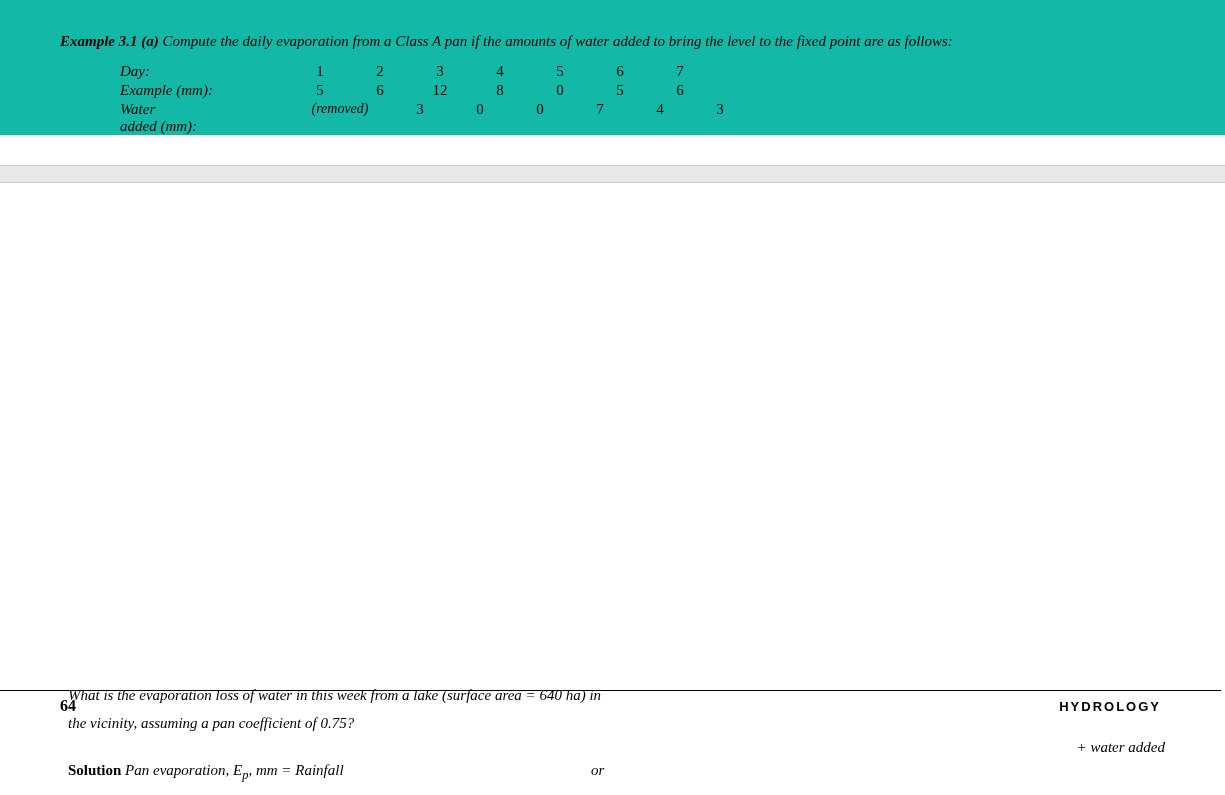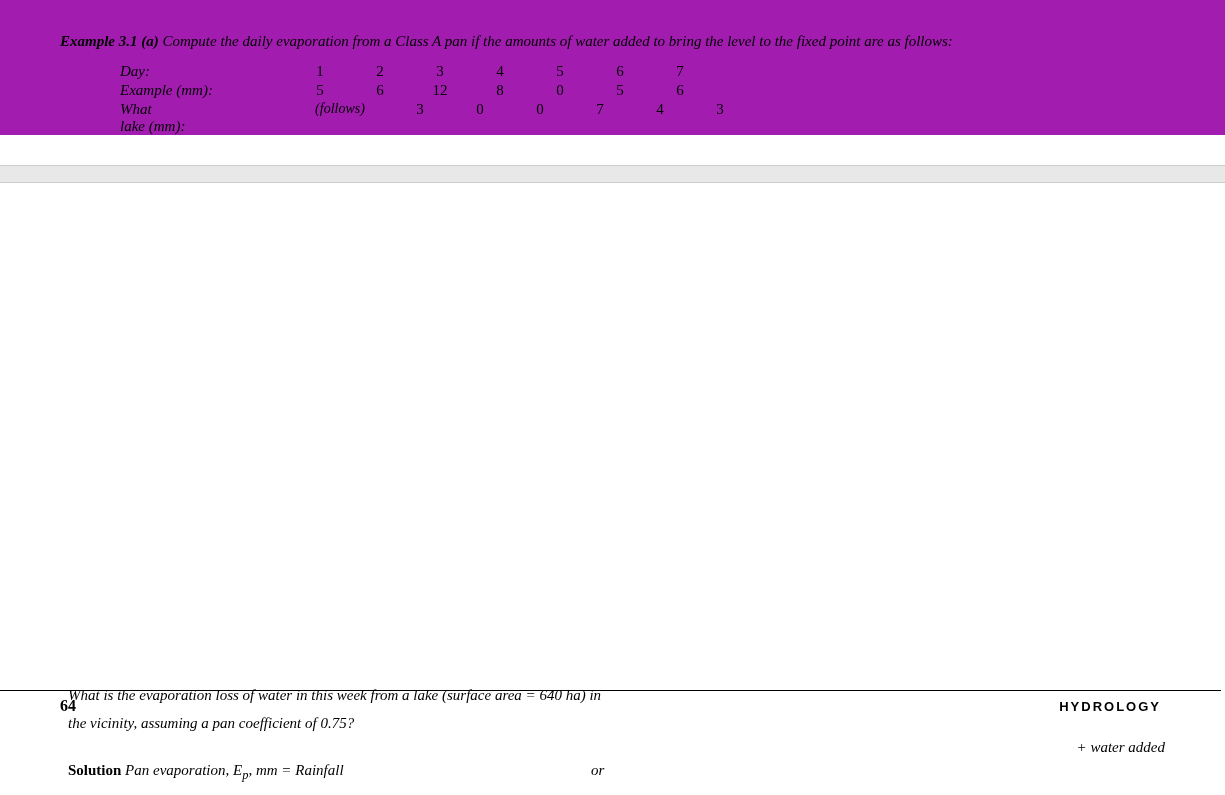--- a/index.html
+++ b/index.html
@@ -12,21 +12,21 @@
       width: 1225px;
       height: 795px;
       background: #ffffff;
       font-family: 'Times New Roman', Times, serif;
       font-size: 15px;
       overflow: hidden;
       position: relative;
     }
 
     .page-top {
-      background: #a21caf;
+      background: #14b8a6;
       padding: 30px 60px 0 60px;
     }
 
     .example-text {
       line-height: 1.5;
       margin-bottom: 10px;
     }
 
     .example-text .bold-italic {
       font-weight: bold;
@@ -193,26 +193,26 @@
         <div class="cell">12</div>
         <div class="cell">8</div>
         <div class="cell">0</div>
         <div class="cell">5</div>
         <div class="cell">6</div>
       </div>
     </div>
 
     <div class="water-row">
       <div class="water-label-block">
-        <div>What</div>
-        <div>lake (mm):</div>
+        <div>Water</div>
+        <div>added (mm):</div>
       </div>
       <div style="display:flex; flex-direction:column;">
         <div class="water-values">
-          <div class="removed-cell">(follows)</div>
+          <div class="removed-cell">(removed)</div>
           <div class="cell">3</div>
           <div class="cell">0</div>
           <div class="cell">0</div>
           <div class="cell">7</div>
           <div class="cell">4</div>
           <div class="cell">3</div>
         </div>
       </div>
     </div>
   </div>

